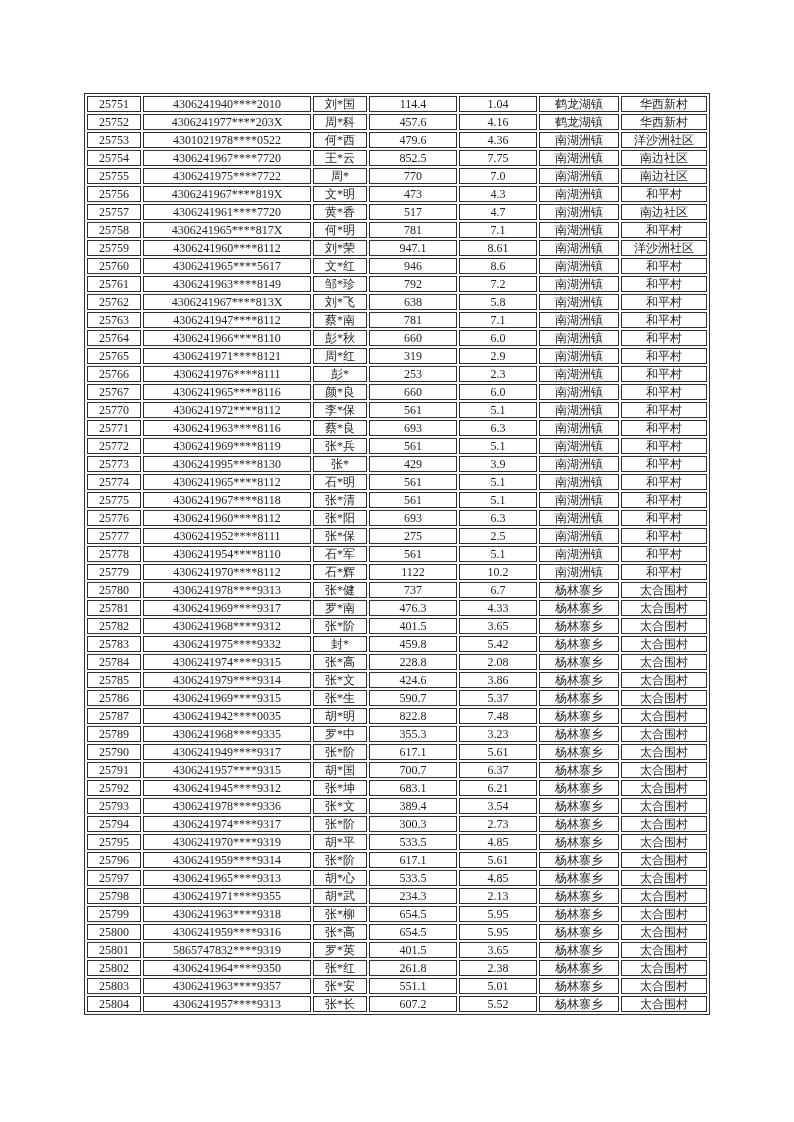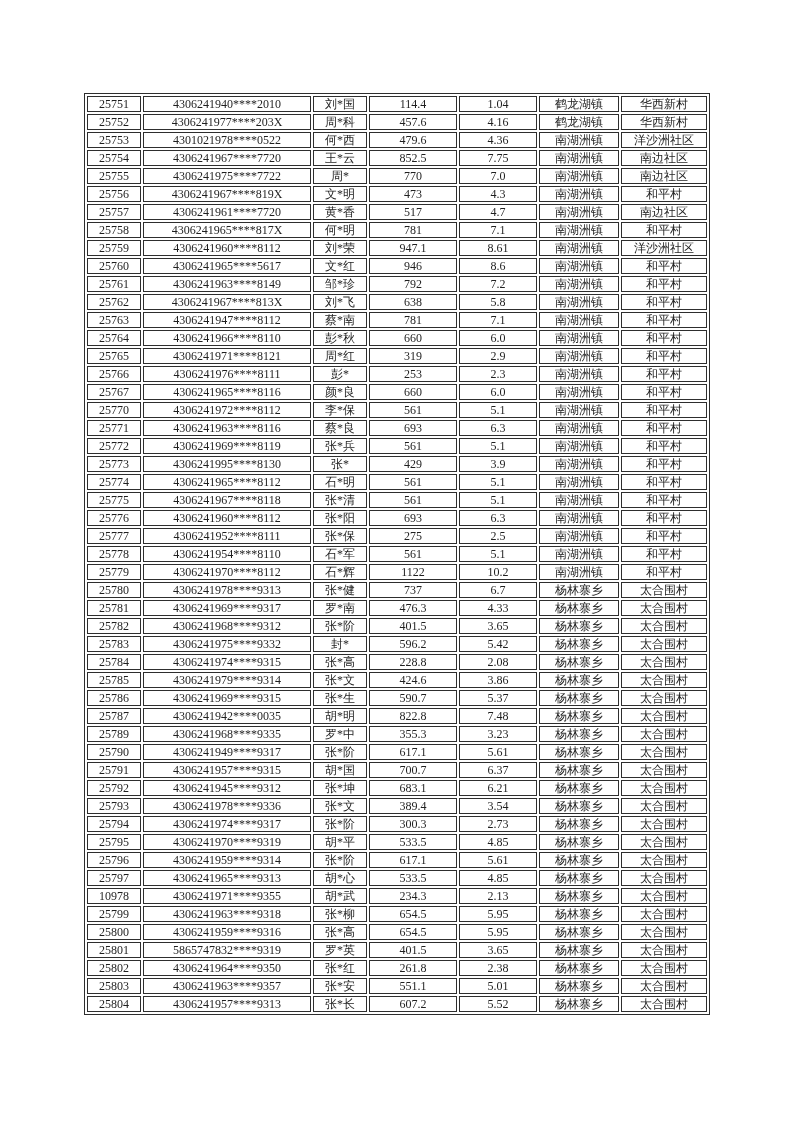--- a/index.html
+++ b/index.html
@@ -327,21 +327,21 @@
           <td>张*阶</td>
           <td>401.5</td>
           <td>3.65</td>
           <td>杨林寨乡</td>
           <td>太合围村</td>
         </tr>
         <tr>
           <td>25783</td>
           <td>4306241975****9332</td>
           <td>封*</td>
-          <td>596.2</td>
+          <td>459.8</td>
           <td>5.42</td>
           <td>杨林寨乡</td>
           <td>太合围村</td>
         </tr>
         <tr>
           <td>25784</td>
           <td>4306241974****9315</td>
           <td>张*高</td>
           <td>228.8</td>
           <td>2.08</td>
@@ -450,21 +450,21 @@
         <tr>
           <td>25797</td>
           <td>4306241965****9313</td>
           <td>胡*心</td>
           <td>533.5</td>
           <td>4.85</td>
           <td>杨林寨乡</td>
           <td>太合围村</td>
         </tr>
         <tr>
-          <td>10978</td>
+          <td>25798</td>
           <td>4306241971****9355</td>
           <td>胡*武</td>
           <td>234.3</td>
           <td>2.13</td>
           <td>杨林寨乡</td>
           <td>太合围村</td>
         </tr>
         <tr>
           <td>25799</td>
           <td>4306241963****9318</td>

